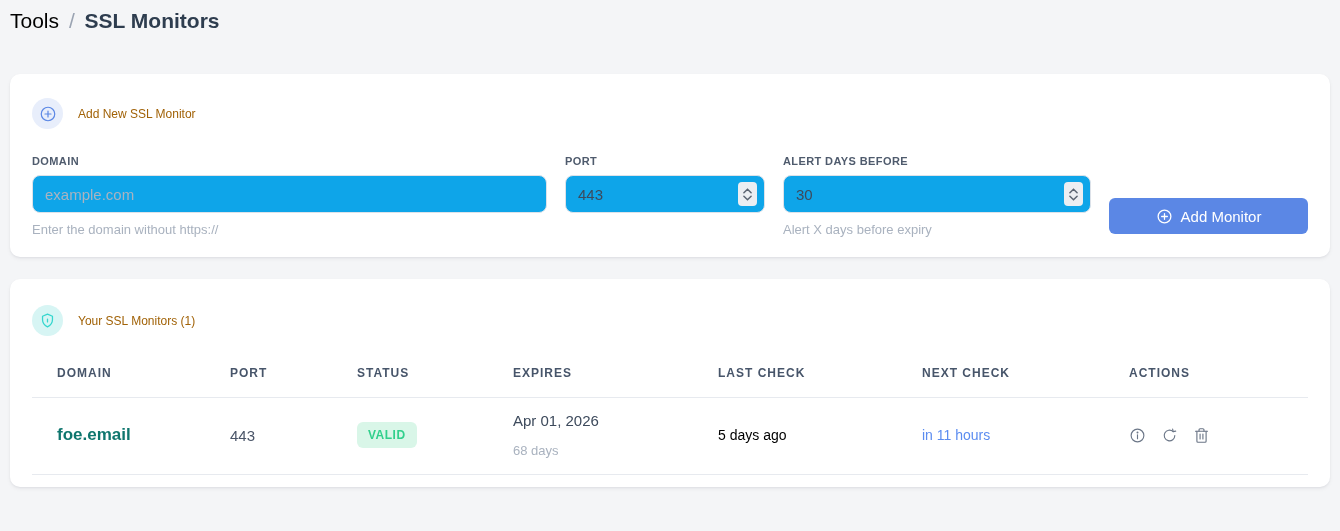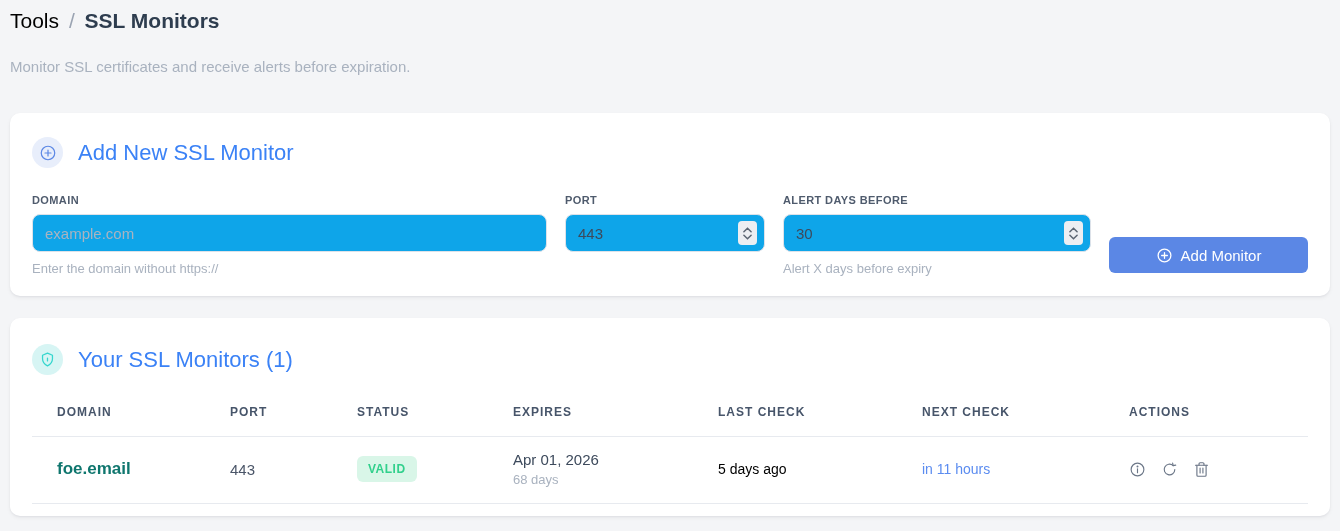--- a/index.html
+++ b/index.html
@@ -28,21 +28,21 @@
   .card-list { margin-top: 22px; padding: 26px 22px 12px; }
 
   .card-header { display: flex; align-items: center; gap: 15px; }
   .icon-circle {
     width: 31px; height: 31px; border-radius: 50%;
     display: flex; align-items: center; justify-content: center;
     flex: 0 0 auto;
   }
   .icon-circle.blue { background: #e8eefb; color: #5b87e5; }
   .icon-circle.teal { background: #d7f5f4; color: #35d6ce; }
-  .card-title { font-size: 22px; font-weight: 500; color: #3b82f6; }
+  .card-title { font-size: 12px; font-weight: 500; color: #a16207; }
 
   
   .form-row { display: flex; gap: 18px; margin-top: 26px; align-items: flex-start; }
   .field { display: flex; flex-direction: column; }
   .field-domain { width: 515px; }
   .field-port { width: 200px; }
   .field-alert { width: 308px; justify-content: flex-end; }
   .field-label {
     font-size: 11px; font-weight: 700; letter-spacing: .4px;
     color: #4f5b6d; margin-bottom: 8px; text-transform: uppercase;
@@ -85,41 +85,40 @@
   td { padding: 14px 0 16px; border-bottom: 1px solid #e7eaef; vertical-align: middle; }
   th:first-child, td:first-child { padding-left: 25px; }
   .cell-domain { font-size: 17px; font-weight: 700; color: #0f766e; }
   .cell-port { font-size: 15px; color: #4a5568; }
   .badge-valid {
     display: inline-block; padding: 6px 11px; border-radius: 6px;
     background: #d9f6e8; color: #31d08c;
     font-size: 12px; font-weight: 600; letter-spacing: .5px;
   }
   .expires-date { font-size: 15px; color: #3d4a5c; }
-  .expires-days { font-size: 13px; color: #a9b2bf; margin-top: 4px; }
+  .expires-days { font-size: 13px; color: #a9b2bf; margin-top: 14px; }
   .cell-last { font-size: 14px; color: #000000; }
   .cell-next { font-size: 14px; color: #5b8cf0; }
   .actions { display: flex; align-items: center; gap: 15px; }
   .action-btn {
     background: none; border: none; padding: 0; cursor: pointer;
     color: #6b7687; display: flex; align-items: center;
   }
   svg { display: block; }
 </style>
 </head>
 <body>
 
 <div class="page">
 
   <div class="breadcrumb">
     <span class="parent">Tools</span>
     <span class="sep">/</span>
     <span class="current">SSL Monitors</span>
   </div>
-  <div class="subtitle">Monitor SSL certificates and receive alerts before expiration.</div>
 
   <div class="card card-add">
     <div class="card-header">
       <span class="icon-circle blue">
         <svg width="18" height="18" viewBox="0 0 24 24" fill="none" stroke="currentColor" stroke-width="1.6" stroke-linecap="round">
           <circle cx="12" cy="12" r="9"></circle>
             <line x1="12" y1="8" x2="12" y2="16"></line>
             <line x1="8" y1="12" x2="16" y2="12"></line>
         </svg>
       </span>

